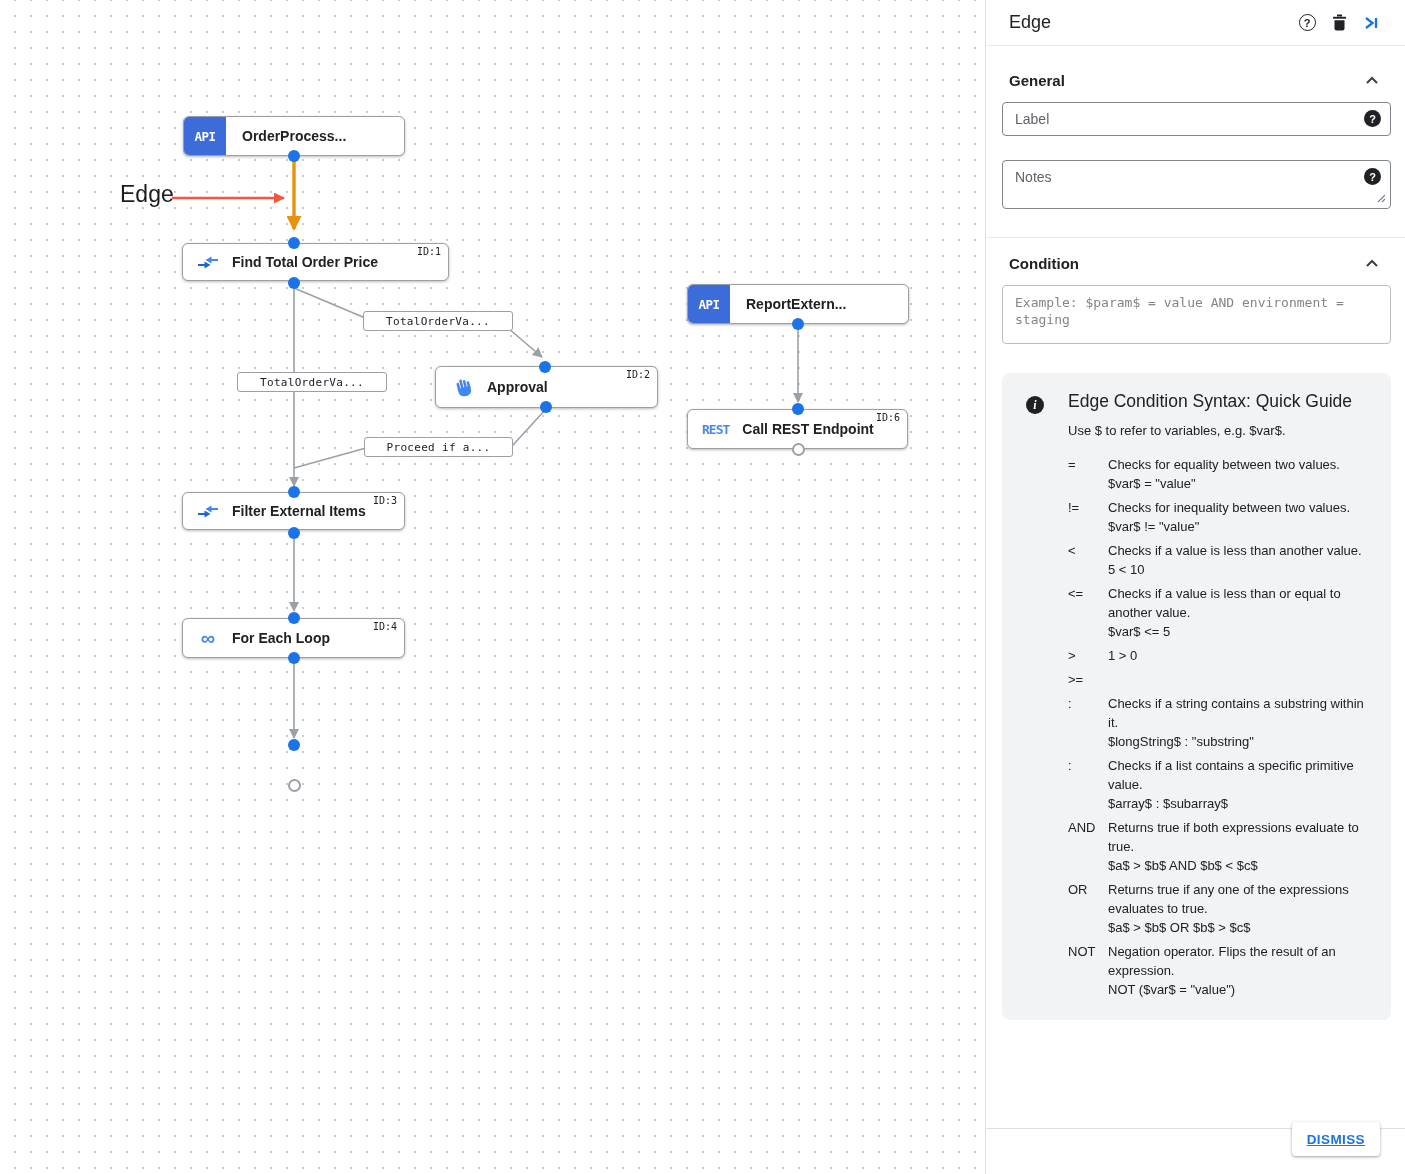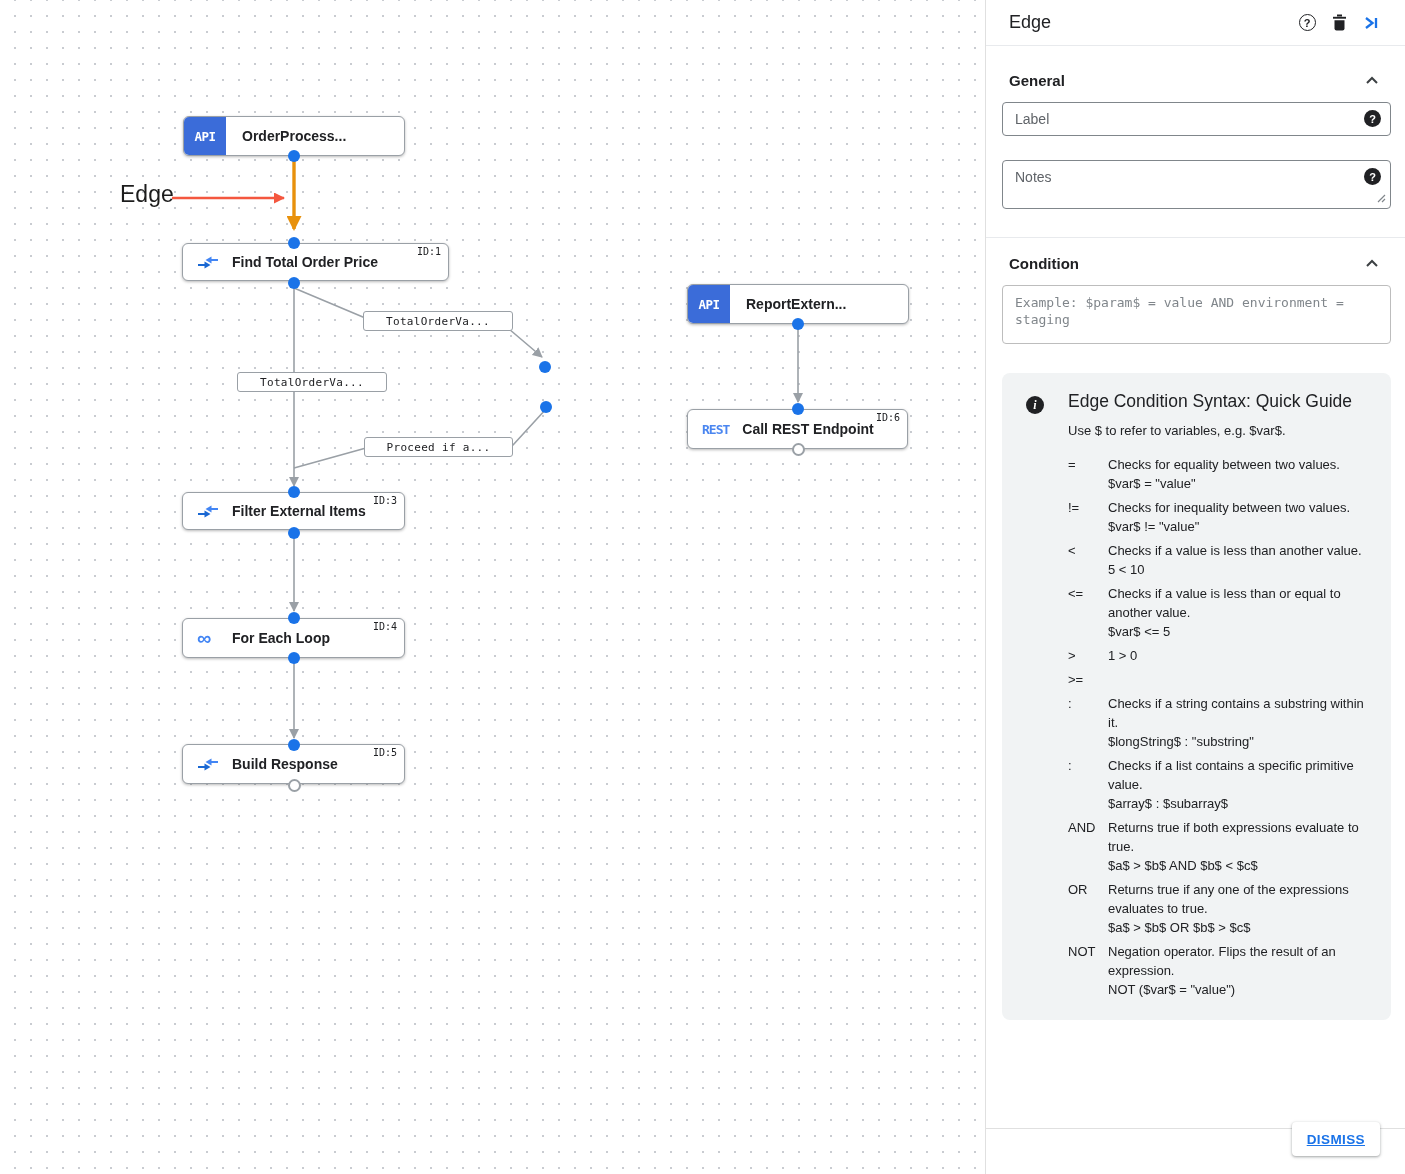--- a/index.html
+++ b/index.html
@@ -22,21 +22,21 @@
   .mk-gray{fill:var(--edge-gray);} .mk-orange{fill:var(--edge-orange);} .mk-red{fill:var(--annotation-red);}
 
   .node{position:absolute;height:40px;background:#fff;border:1px solid var(--border-gray);border-radius:6px;
     box-shadow:0 1px 3px rgba(0,0,0,.28);display:flex;align-items:center;z-index:2;cursor:pointer;}
   .node-label{font-size:14px;font-weight:700;color:var(--text-primary);white-space:nowrap;}
   .trigger-icon{width:42px;align-self:stretch;background:var(--node-blue);border-radius:5px 0 0 5px;
     display:flex;align-items:center;justify-content:center;font-family:"DejaVu Sans Mono",monospace;
     font-weight:700;font-size:12.5px;color:#fff;letter-spacing:-.5px;}
   .trigger .node-label{margin-left:16px;}
   .task{padding:0 16px 0 14px;}
-  .task-icon{margin-right:13px;display:flex;align-items:center;justify-content:flex-start;min-width:22px;}
+  .task-icon{margin-right:13px;display:flex;align-items:center;justify-content:center;min-width:22px;}
   .loop-glyph{font-size:20px;font-weight:700;color:var(--icon-blue);line-height:14px;}
   .rest-glyph{font-family:"DejaVu Sans Mono",monospace;font-weight:700;font-size:13px;color:var(--rest-blue);letter-spacing:-1px;}
   .badge{position:absolute;top:2px;right:7px;font-family:"DejaVu Sans Mono",monospace;font-size:10px;color:var(--text-primary);}
 
   .port{position:absolute;width:12px;height:12px;border-radius:50%;background:var(--accent-blue);z-index:3;}
   .port.end{width:13px;height:13px;background:#fff;border:2px solid var(--edge-gray);}
 
   .edge-label{position:absolute;height:20px;background:#fff;border:1px solid var(--border-gray);border-radius:3px;
     display:flex;align-items:center;justify-content:center;font-family:"DejaVu Sans Mono",monospace;
     font-size:11px;color:var(--text-primary);z-index:2;letter-spacing:.3px;cursor:pointer;}
@@ -131,20 +131,33 @@
         <svg width="22" height="13" viewBox="0 0 22 13">
           <path d="M1 9 H8" stroke="var(--icon-blue-dark)" stroke-width="2" fill="none"></path>
           <path d="M7.5 5.5 L13.5 9 L7.5 12.5 Z" fill="var(--icon-blue-dark)"></path>
           <path d="M21 4 H14" stroke="var(--icon-blue)" stroke-width="2" fill="none"></path>
           <path d="M14.5 0.5 L8.5 4 L14.5 7.5 Z" fill="var(--icon-blue)"></path>
         </svg>
       </span>
       <div class="node-label">Find Total Order Price</div>
     </div>
 
+    <div class="node task" style="left:435px;top:366px;width:223px;height:42px;padding-left:16px;">
+      <span class="badge">ID:2</span>
+      <span class="task-icon">
+        <svg width="17" height="19" viewBox="0 0 20 22" style="transform:rotate(-14deg);" fill="var(--icon-blue)">
+          <rect x="3" y="4" width="3" height="10" rx="1.5"></rect>
+          <rect x="7" y="1" width="3" height="12" rx="1.5"></rect>
+          <rect x="11" y="2.5" width="3" height="11" rx="1.5"></rect>
+          <rect x="15" y="5" width="3" height="9" rx="1.5"></rect>
+          <path d="M3 11 h15 v4 c0 4.5 -3.5 6.5 -7.5 6.5 c-4 0 -7.5 -2 -7.5 -6.5 z"></path>
+        </svg>
+      </span>
+      <div class="node-label">Approval</div>
+    </div>
 
     <div class="node task" style="left:182px;top:492px;width:223px;height:38px;">
       <span class="badge">ID:3</span>
       <span class="task-icon">
         <svg width="22" height="13" viewBox="0 0 22 13">
           <path d="M1 9 H8" stroke="var(--icon-blue-dark)" stroke-width="2" fill="none"></path>
           <path d="M7.5 5.5 L13.5 9 L7.5 12.5 Z" fill="var(--icon-blue-dark)"></path>
           <path d="M21 4 H14" stroke="var(--icon-blue)" stroke-width="2" fill="none"></path>
           <path d="M14.5 0.5 L8.5 4 L14.5 7.5 Z" fill="var(--icon-blue)"></path>
         </svg>
@@ -153,32 +166,20 @@
     </div>
 
     <div class="node task" style="left:182px;top:618px;width:223px;">
       <span class="badge">ID:4</span>
       <span class="task-icon">
           <span class="loop-glyph">∞</span>
         </span>
       <div class="node-label">For Each Loop</div>
     </div>
 
-    <div class="node task" style="left:182px;top:744px;width:223px;">
-      <span class="badge">ID:5</span>
-      <span class="task-icon">
-        <svg width="22" height="13" viewBox="0 0 22 13">
-          <path d="M1 9 H8" stroke="var(--icon-blue-dark)" stroke-width="2" fill="none"></path>
-          <path d="M7.5 5.5 L13.5 9 L7.5 12.5 Z" fill="var(--icon-blue-dark)"></path>
-          <path d="M21 4 H14" stroke="var(--icon-blue)" stroke-width="2" fill="none"></path>
-          <path d="M14.5 0.5 L8.5 4 L14.5 7.5 Z" fill="var(--icon-blue)"></path>
-        </svg>
-      </span>
-      <div class="node-label">Build Response</div>
-    </div>
 
     <div class="node trigger" style="left:687px;top:284px;width:222px;">
       <div class="trigger-icon">
           <span>API</span>
         </div>
       <div class="node-label">ReportExtern...</div>
     </div>
 
     <div class="node task" style="left:687px;top:409px;width:221px;">
       <span class="badge">ID:6</span>

